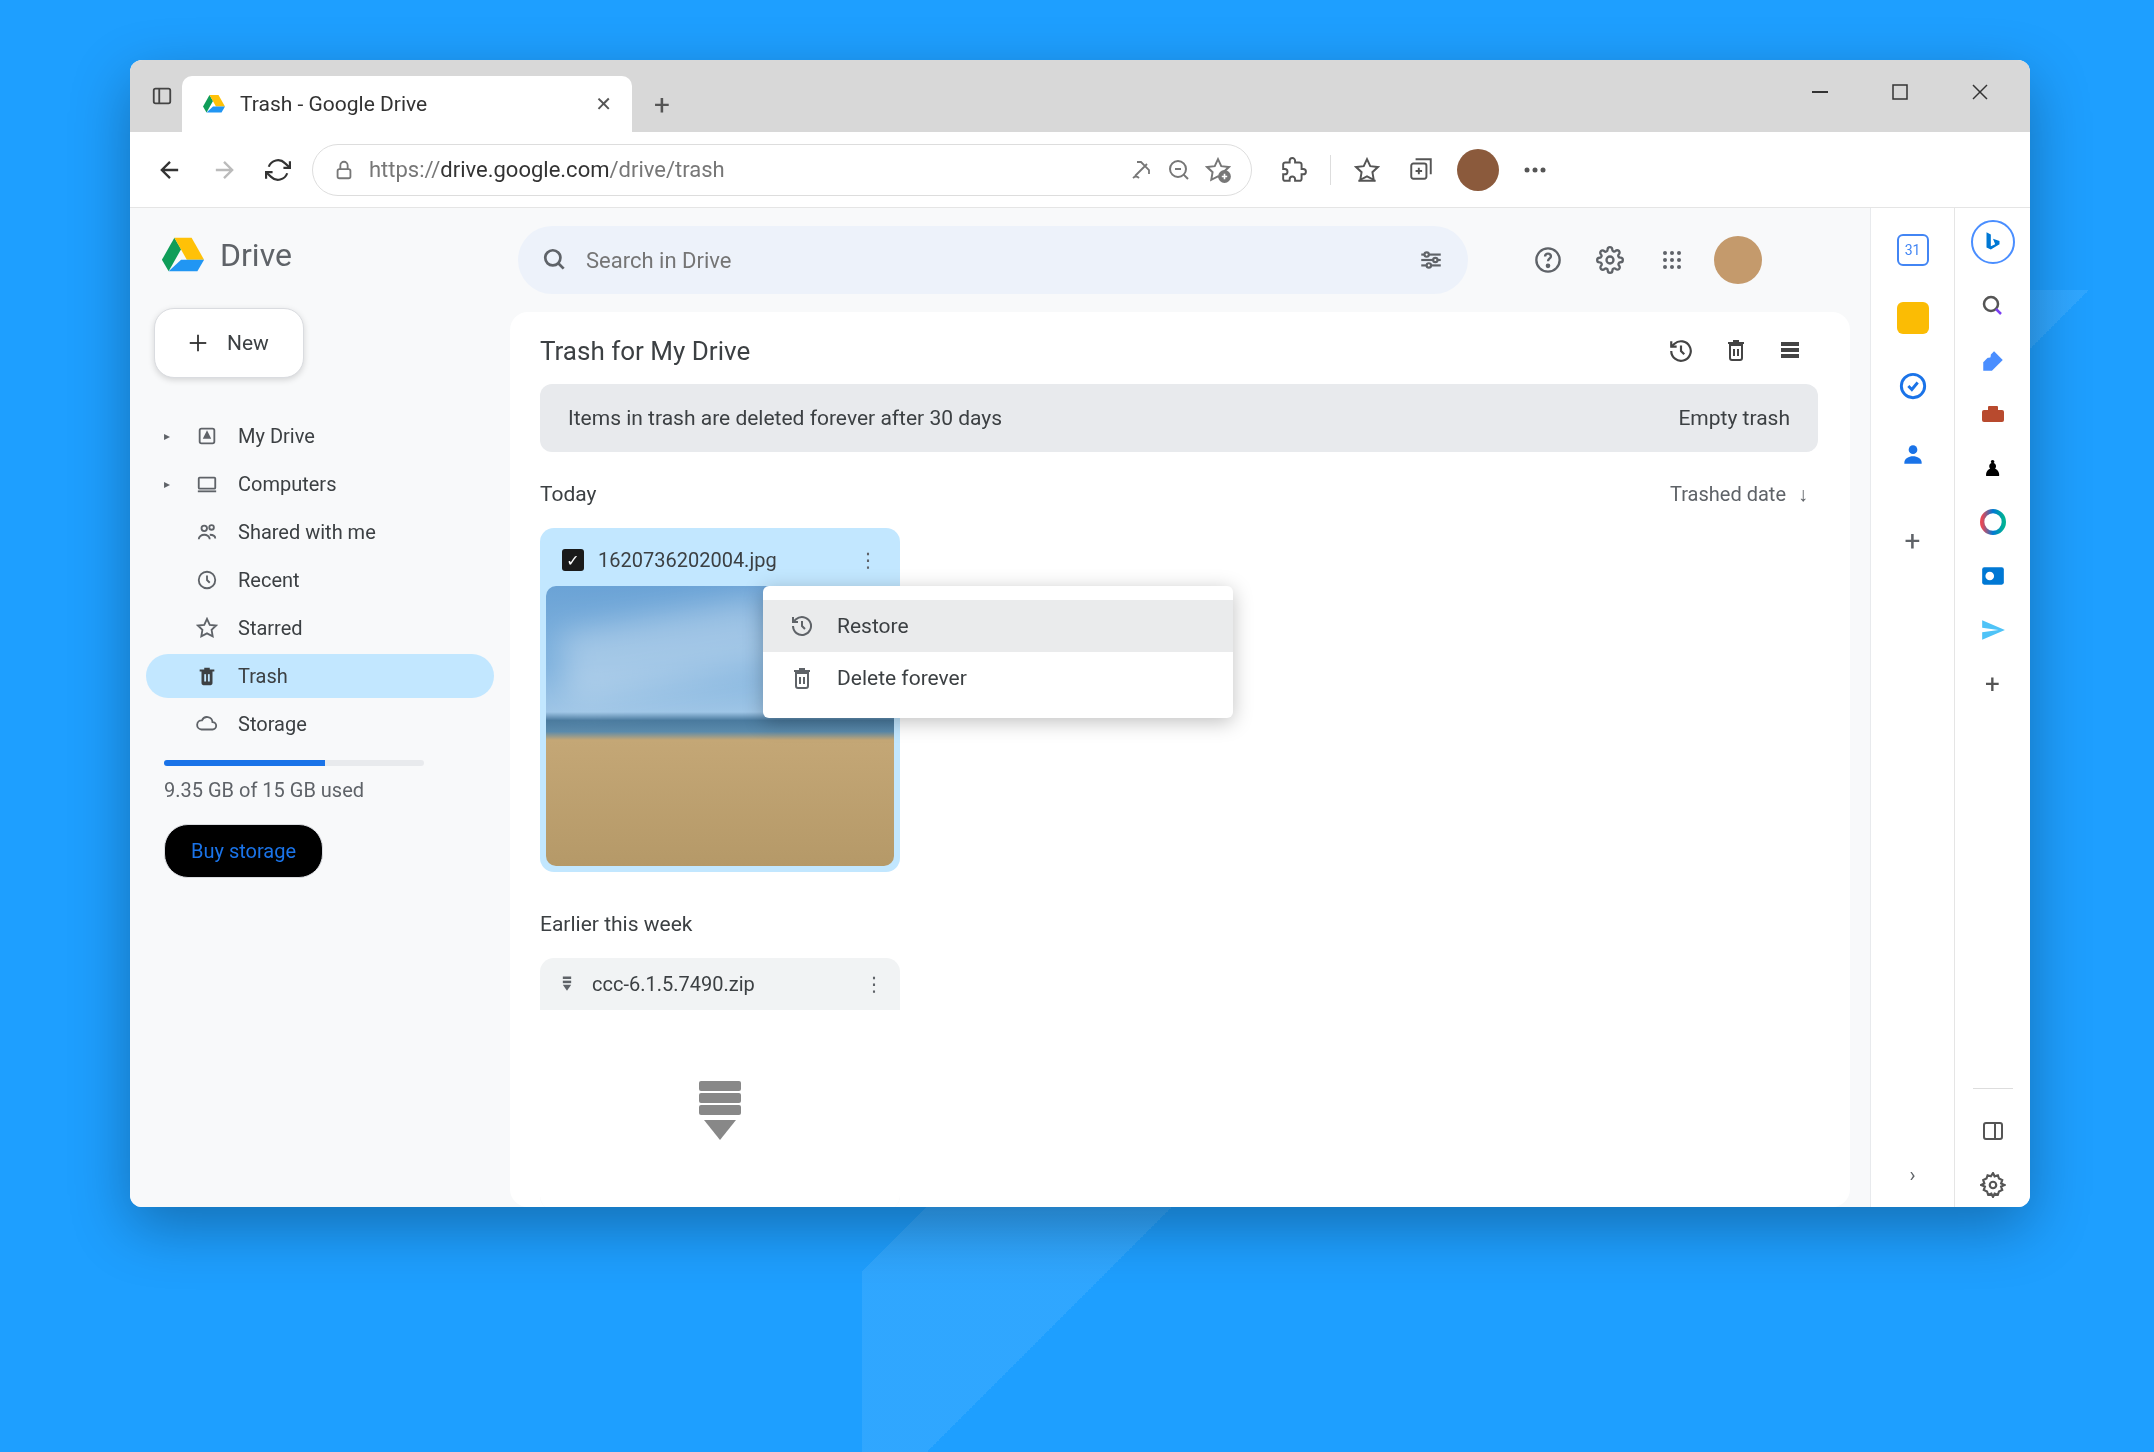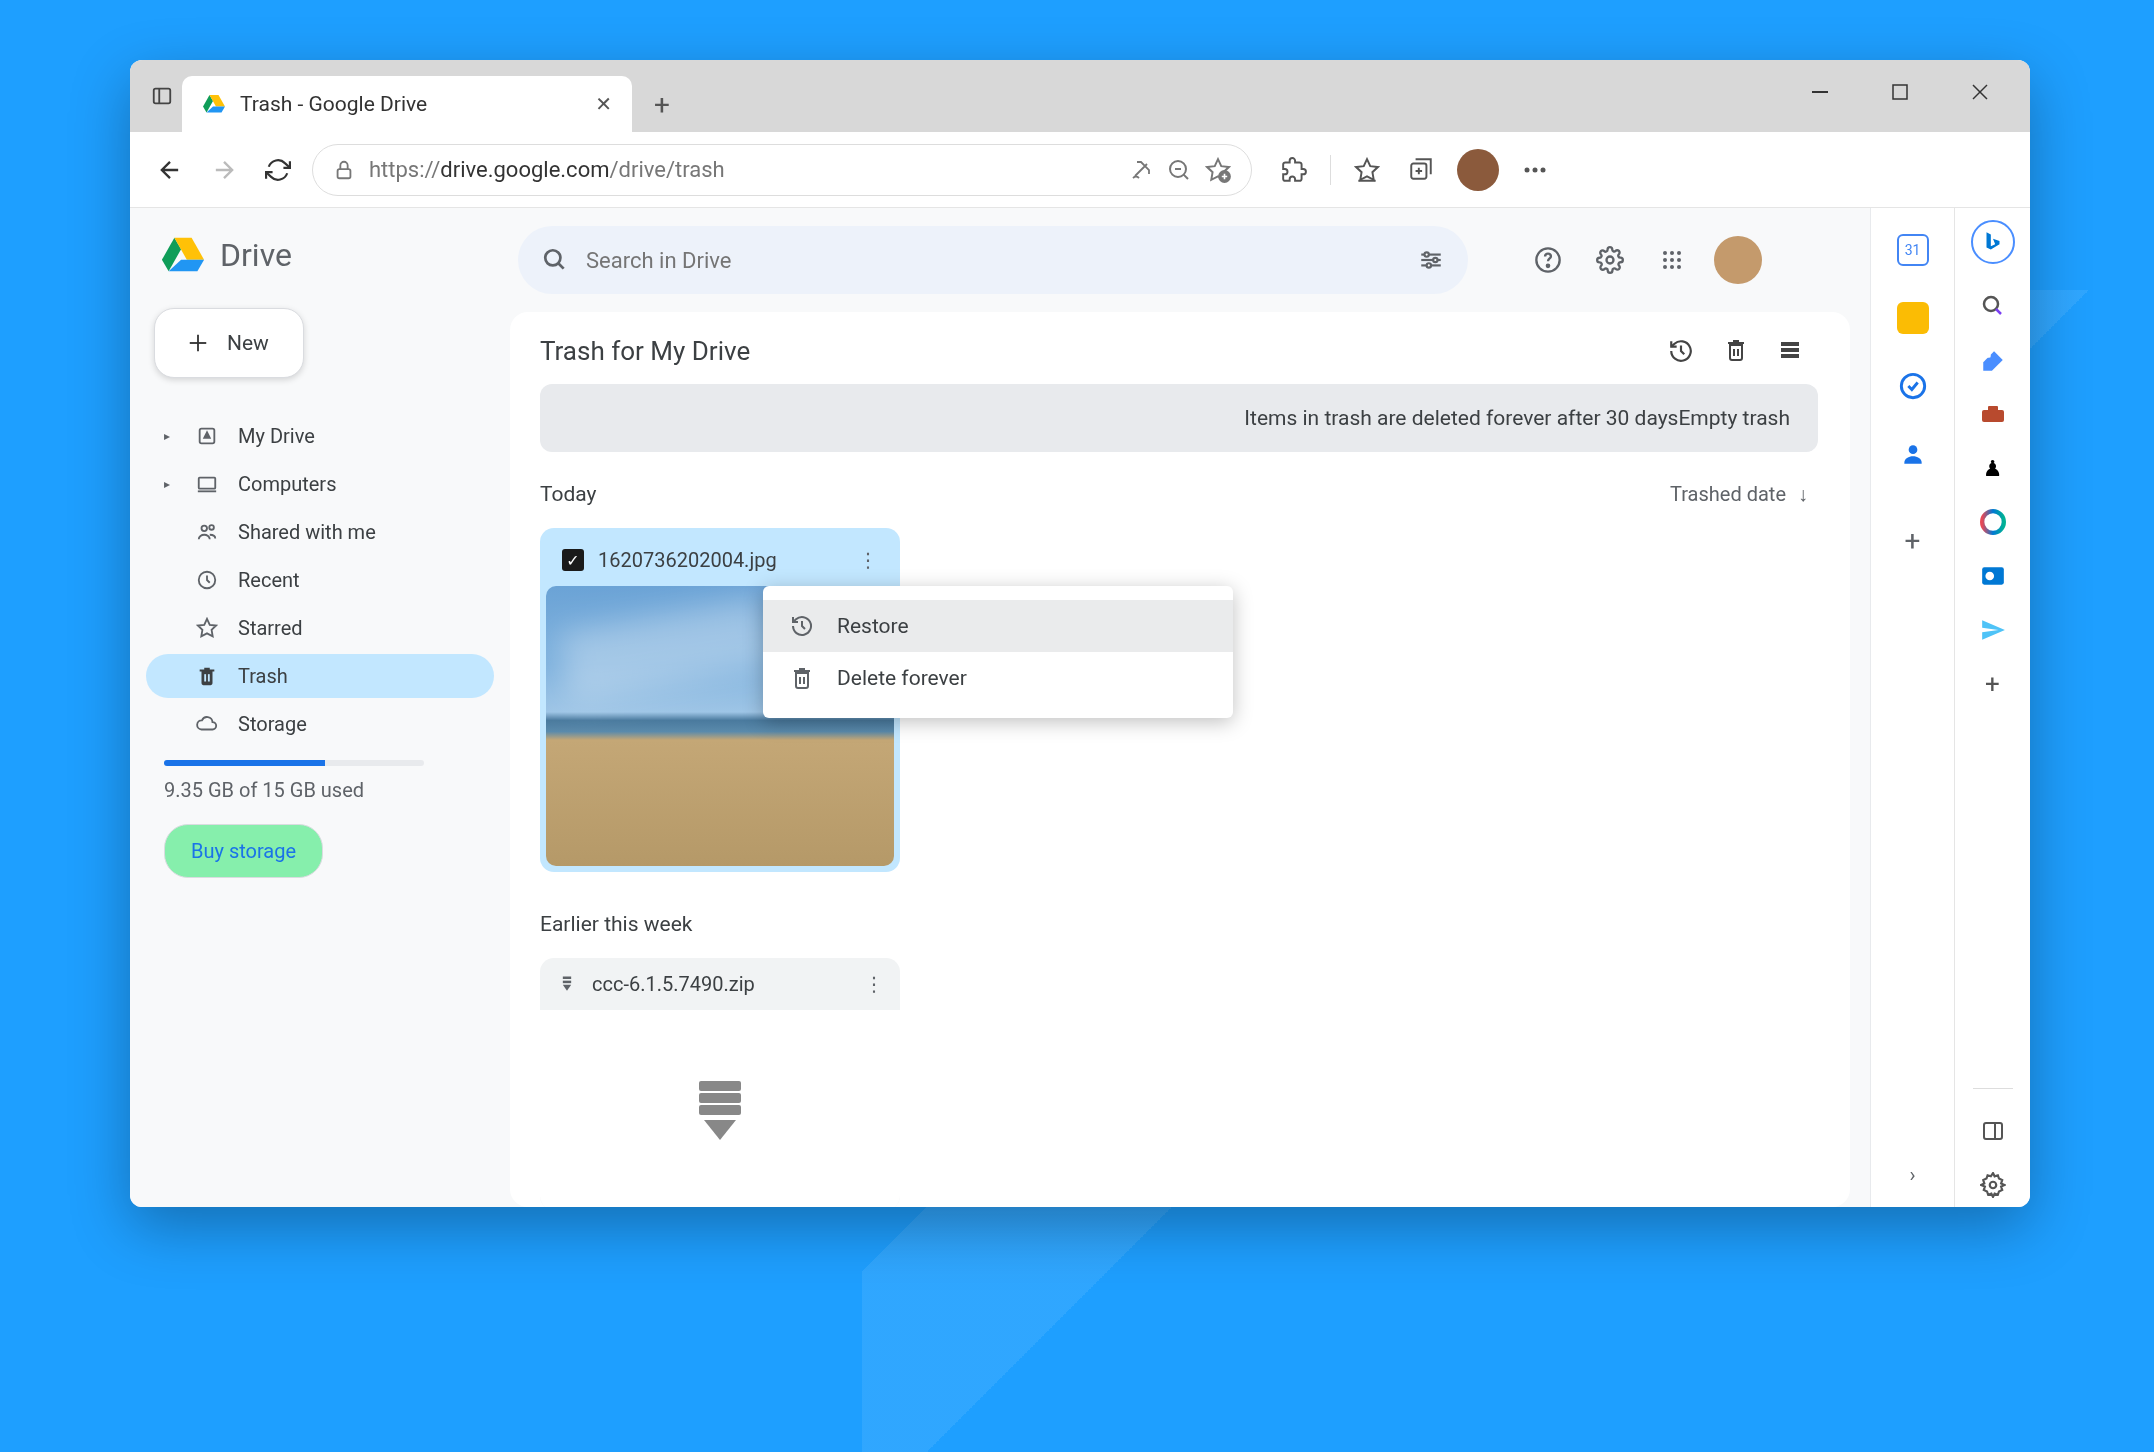--- a/index.html
+++ b/index.html
@@ -49,42 +49,42 @@
 .drive-logo { display: flex; align-items: center; gap: 14px; padding-left: 14px; margin-bottom: 30px; }
 .drive-logo-text { font-size: 32px; color: #5f6368; }
 .new-btn { background: #fff; border: 1px solid #dadce0; border-radius: 20px; padding: 22px 32px; display: flex; align-items: center; gap: 18px; font-size: 21px; color: #3c4043; box-shadow: 0 2px 6px rgba(0,0,0,0.15); margin-left: 8px; margin-bottom: 36px; cursor: pointer; width: 150px; }
 .nav-item { display: flex; align-items: center; gap: 18px; padding: 10px 18px; border-radius: 24px; font-size: 20px; color: #3c4043; cursor: pointer; margin-bottom: 4px; }
 .nav-item.active { background: #c2e7ff; }
 .nav-item .expand { font-size: 12px; color: #5f6368; width: 12px; }
 .nav-item .nav-icon { width: 26px; display: flex; justify-content: center; }
 .storage-bar { height: 6px; background: #e8eaed; border-radius: 3px; margin: 14px 18px 12px 18px; overflow: hidden; width: 260px; }
 .storage-bar-fill { height: 100%; background: #1a73e8; width: 62%; }
 .storage-text { font-size: 20px; color: #5f6368; padding-left: 18px; margin-bottom: 22px; }
-.buy-storage-btn { border: 1px solid #dadce0; border-radius: 24px; padding: 14px 26px; color: #1a73e8; font-size: 20px; background: #86efac; margin-left: 18px; cursor: pointer; }
+.buy-storage-btn { border: 1px solid #dadce0; border-radius: 24px; padding: 14px 26px; color: #1a73e8; font-size: 20px; background: #000000; margin-left: 18px; cursor: pointer; }
 
 
 .drive-main { flex: 1; display: flex; flex-direction: column; padding-right: 20px; }
 .drive-header { display: flex; align-items: center; gap: 20px; padding: 18px 0 18px 8px; }
 .search-wrap { flex: 1; background: #edf2fa; border-radius: 999px; height: 68px; display: flex; align-items: center; padding: 0 24px; gap: 18px; max-width: 950px; }
 .search-wrap input { border: none; background: transparent; font-size: 22px; color: #5f6368; flex: 1; outline: none; }
 .header-icons { display: flex; align-items: center; gap: 22px; margin-left: 40px; }
 .header-icon { width: 40px; height: 40px; display: flex; align-items: center; justify-content: center; color: #5f6368; cursor: pointer; }
 .drive-avatar { width: 48px; height: 48px; border-radius: 50%; background: #c49a6c; }
 
 .content-card { background: #fff; border-radius: 18px; flex: 1; padding: 24px 18px 24px 30px; position: relative; overflow: hidden; }
 .content-header { display: flex; align-items: center; justify-content: space-between; margin-bottom: 26px; padding-right: 30px; }
 .content-title { font-size: 26px; color: #3c4043; }
 .content-actions { display: flex; gap: 30px; }
 .content-actions .act { color: #444; cursor: pointer; }
 
 .scroll-area { position: absolute; top: 72px; left: 30px; right: 12px; bottom: 0; overflow-y: auto; }
 .scroll-area::-webkit-scrollbar { width: 12px; }
 .scroll-area::-webkit-scrollbar-thumb { background: #c1c1c1; border-radius: 6px; }
 
-.banner { background: #e8eaed; border-radius: 12px; padding: 22px 28px; display: flex; justify-content: flex-end; align-items: center; margin-right: 20px; margin-bottom: 30px; }
+.banner { background: #e8eaed; border-radius: 12px; padding: 22px 28px; display: flex; justify-content: space-between; align-items: center; margin-right: 20px; margin-bottom: 30px; }
 .banner-text { font-size: 21px; color: #3c4043; }
 .empty-trash { font-size: 21px; color: #3c4043; cursor: pointer; }
 
 .section-row { display: flex; justify-content: space-between; align-items: center; margin-bottom: 22px; padding-right: 30px; }
 .section-label { font-size: 21px; color: #3c4043; }
 .sort-label { font-size: 20px; color: #5f6368; display: flex; align-items: center; gap: 12px; }
 
 .file-grid { display: flex; gap: 20px; flex-wrap: wrap; margin-bottom: 40px; }
 .file-card { width: 360px; border-radius: 14px; overflow: hidden; }
 .file-card.selected { background: #c2e7ff; padding: 6px; }

